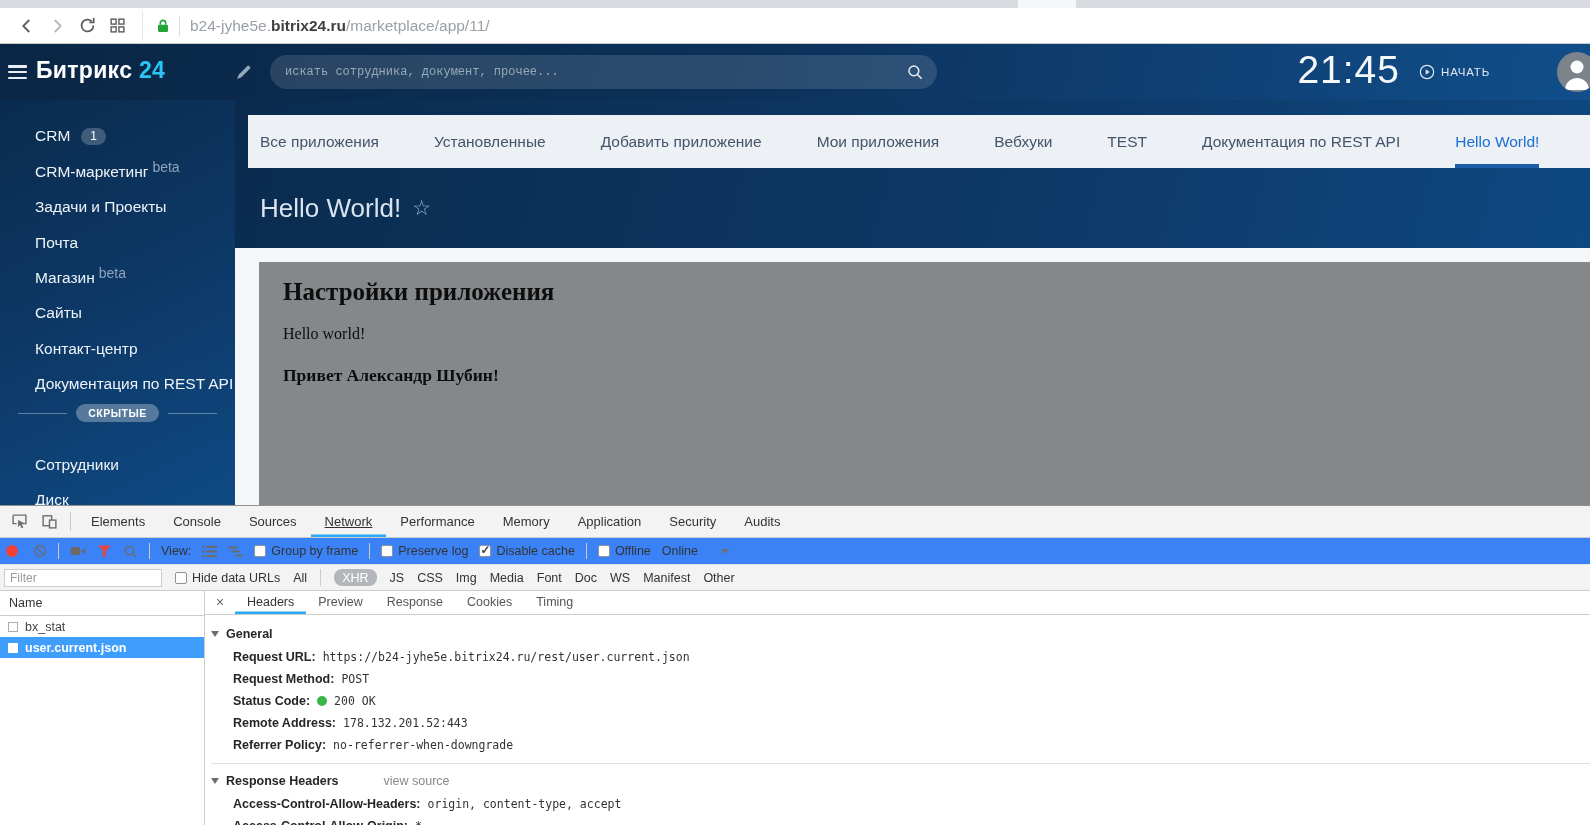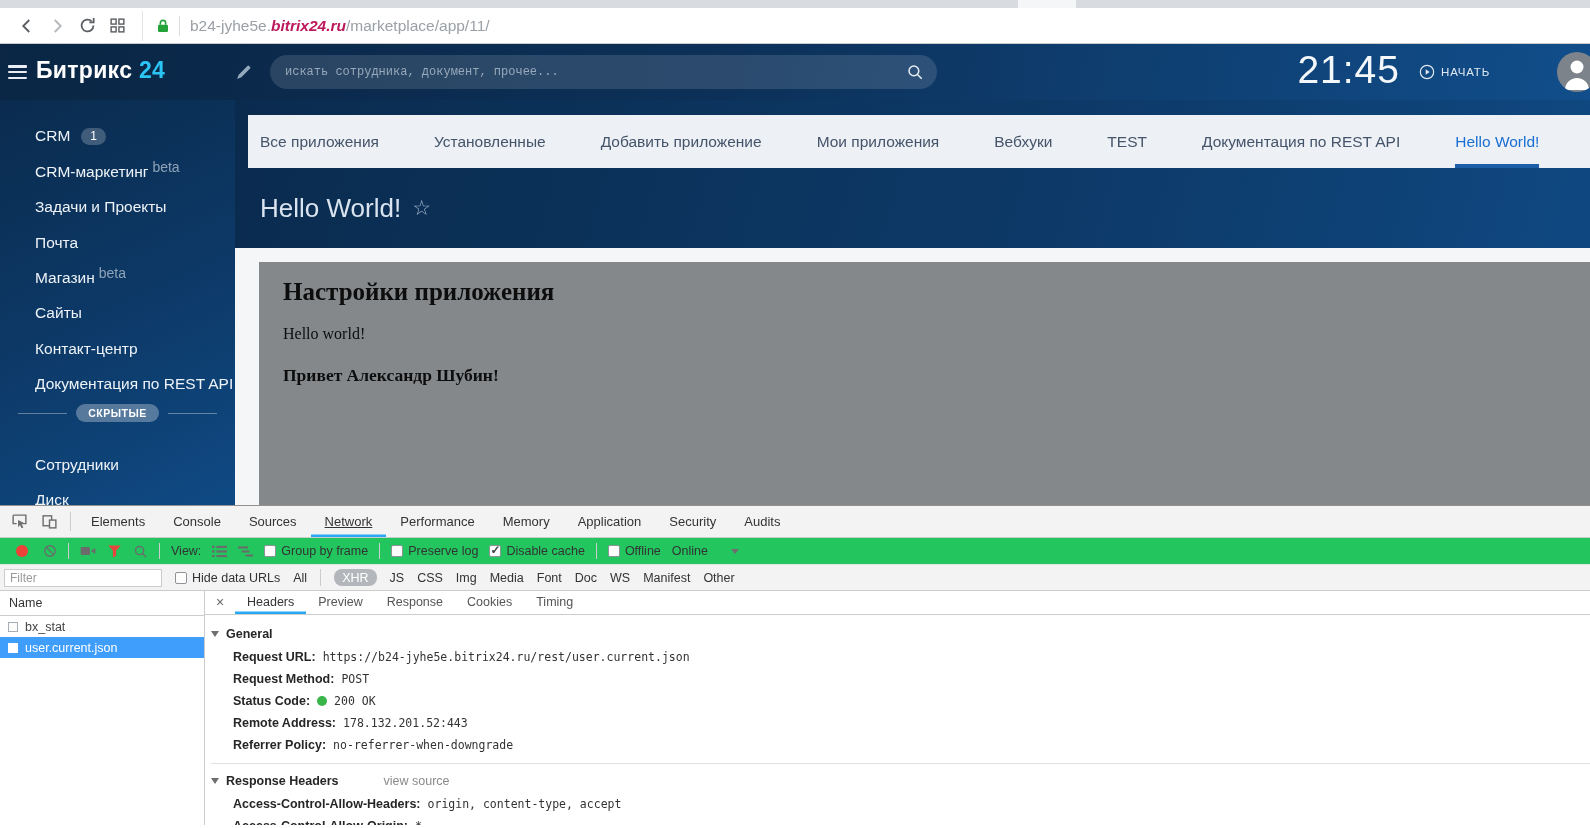--- a/index.html
+++ b/index.html
@@ -15,21 +15,21 @@
   .tabstrip .active-tab-sliver { position:absolute; left:1018px; top:0; width:58px; height:8px; background:#f5f6f8; }
   .browserbar {
     position:absolute; top:8px; left:0; width:100%; height:36px; background:#fff;
     border-bottom:1px solid #c9cbcf; display:flex; align-items:center; padding-left:12px;
   }
   .navbtn { width:30px; height:30px; display:flex; align-items:center; justify-content:center; color:#5a5d61; flex:0 0 auto; }
   .navbtn.disabled { color:#b4b7bb; }
   .urlzone { display:flex; align-items:center; flex:1; margin-left:10px; height:30px; border-left:1px solid #e2e4e7; padding-left:12px; }
   .urlsep { width:1px; height:20px; background:#dadce0; margin:0 10px 0 8px; }
   .url { font-size:15.5px; color:#9aa0a6; white-space:nowrap; }
-  .url .domain { color:#be185d; font-weight:700;font-style:italic; }
+  .url .domain { color:#404040; font-weight:700; }
 
   
   .bxheader {
     position:absolute; top:44px; left:0; width:100%; height:56px;
     background:linear-gradient(100deg,#0a2644 0%,#0c3058 45%,#114e8b 85%,#0f4largest 100%);
     background:linear-gradient(100deg,#0a2644 0%,#0c3058 45%,#114e8b 100%);
   }
   .burger { position:absolute; left:8px; top:21px; width:19px; height:14px; display:flex; flex-direction:column; justify-content:space-between; cursor:pointer; }
   .burger span { display:block; height:2.5px; background:#e8eef4; border-radius:1px; }
   .logo { position:absolute; left:36px; top:13px; font-size:23px; font-weight:700; color:#ffffff; letter-spacing:0.3px; white-space:nowrap;text-align:right; }
@@ -92,40 +92,40 @@
   .devtools {
     position:absolute; top:505px; left:0; right:0; bottom:0; background:#fff;
     border-top:1px solid #919191; font-size:12.5px; color:#333;
   }
   .vsep { width:1px; background:#ccc; align-self:stretch; margin:5px 0; flex:0 0 auto; }
   .dt-row1 { height:32px; background:#f3f3f3; border-bottom:1px solid #ccc; display:flex; align-items:stretch; padding-left:4px; }
   .dt-icbtn { width:30px; display:flex; align-items:center; justify-content:center; color:#6e6e6e; cursor:pointer; }
   .dt-tab { padding:0 14px; display:flex; align-items:center; color:#333; cursor:pointer; font-size:13px; }
   .dt-tab.active { box-shadow:inset 0 -2.5px 0 #29a8f5;text-decoration:underline; }
   .dt-row1 .vsep { margin:6px 6px; }
-  .dt-row2 { height:27px; background:#22c55e; border-bottom:1px solid #e3e3e3; display:flex; align-items:center; padding-left:16px; gap:11px; color:#333;text-align:right; }
+  .dt-row2 { height:27px; background:#3b82f6; border-bottom:1px solid #e3e3e3; display:flex; align-items:center; padding-left:6px; gap:11px; color:#333;text-align:right; }
   .rec-dot { width:12px; height:12px; border-radius:50%; background:#ee4239; cursor:pointer; flex:0 0 auto; margin-right:4px; }
   .tool-ic { color:#6b6b6b; cursor:pointer; display:flex; align-items:center; }
   .tool-ic.red { color:#e8453c; }
   .view-label { color:#333; }
   .cbrow { display:flex; align-items:center; gap:5px; cursor:pointer; }
   .cb { width:12px; height:12px; border:1px solid #8f9398; border-radius:2px; background:#fdfdfd; position:relative; flex:0 0 auto; }
   .cb.checked::after { content:"✓"; position:absolute; left:0px; top:-3px; font-size:12px; font-weight:700; color:#3c4043; }
   .dd-arrow { width:0; height:0; border-left:4px solid transparent; border-right:4px solid transparent; border-top:5px solid #6e6e6e; margin-left:18px; cursor:pointer; }
   .dt-row3 { height:26px; background:#f3f3f3; border-bottom:1px solid #ccc; display:flex; align-items:center; gap:13px; padding-left:4px; color:#333; }
   .filter-input { width:158px; height:18px; border:1px solid #ccc; font-size:12px; padding:1px 5px; font-family:"Liberation Sans", sans-serif; color:#333; }
   .filter-input::placeholder { color:#9a9a9a; }
   .ftype { cursor:pointer; }
   .ftype.pill { background:#b3b7bb; color:#fff; border-radius:8px; padding:1.5px 8px; }
   .dt-main { display:flex; height:234px; }
   .names { width:205px; border-right:1px solid #ccc; display:flex; flex-direction:column; background:#fff; flex:0 0 auto; }
   .name-hdr { height:25px; line-height:25px; border-bottom:1px solid #ccc; padding-left:9px; color:#333; }
   .nrow { height:21px; display:flex; align-items:center; gap:7px; padding-left:8px; color:#454545; cursor:pointer; }
   .nrow .fic { width:10px; height:10px; border:1px solid #a6adb5; background:#fdfdfd; flex:0 0 auto; }
-  .nrow.sel { background:#3f9dfb; color:#fff; }
+  .nrow.sel { background:#3f9dfb; color:#fff;font-weight:bold; }
   .nrow.sel .fic { border-color:#fff; background:#fff; }
   .detail { flex:1; display:flex; flex-direction:column; overflow:hidden; }
   .dtabs { height:25px; border-bottom:1px solid #ccc; display:flex; align-items:stretch; color:#555; background:#fff; }
   .dclose { width:30px; display:flex; align-items:center; justify-content:center; font-size:14px; color:#666; cursor:pointer; }
   .dtab { padding:0 12px; display:flex; align-items:center; cursor:pointer; font-size:12.5px; }
   .dtab.active { color:#333; box-shadow:inset 0 -2.5px 0 #29a8f5; }
   .dbody { padding:7px 0 0 6px; overflow:hidden; }
   .sec-h { display:flex; align-items:center; gap:7px; font-weight:700; color:#262626; height:24px; }
   .tri-down { width:0; height:0; border-left:4px solid transparent; border-right:4px solid transparent; border-top:6px solid #6e6e6e; flex:0 0 auto; }
   .viewsrc { font-weight:400; color:#8a8a8a; margin-left:38px; cursor:pointer; }

